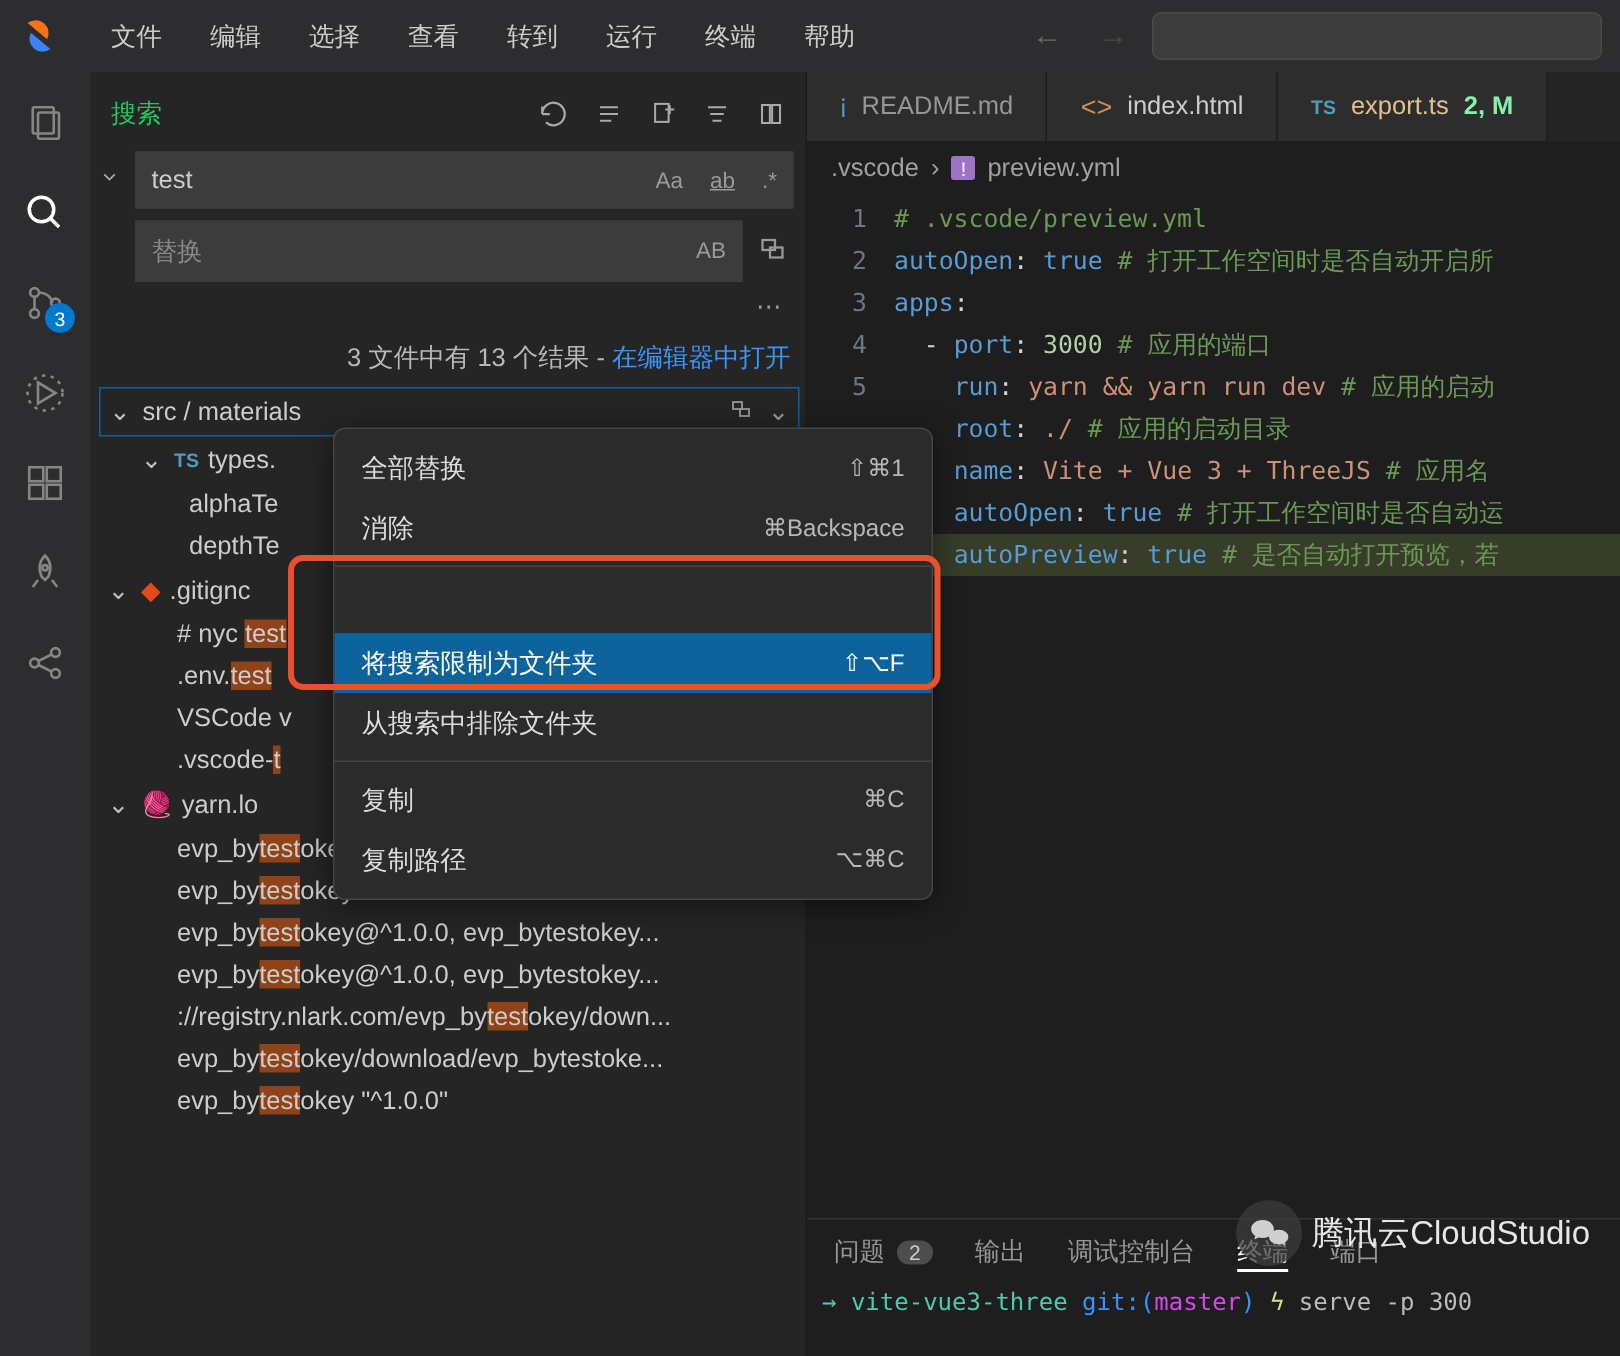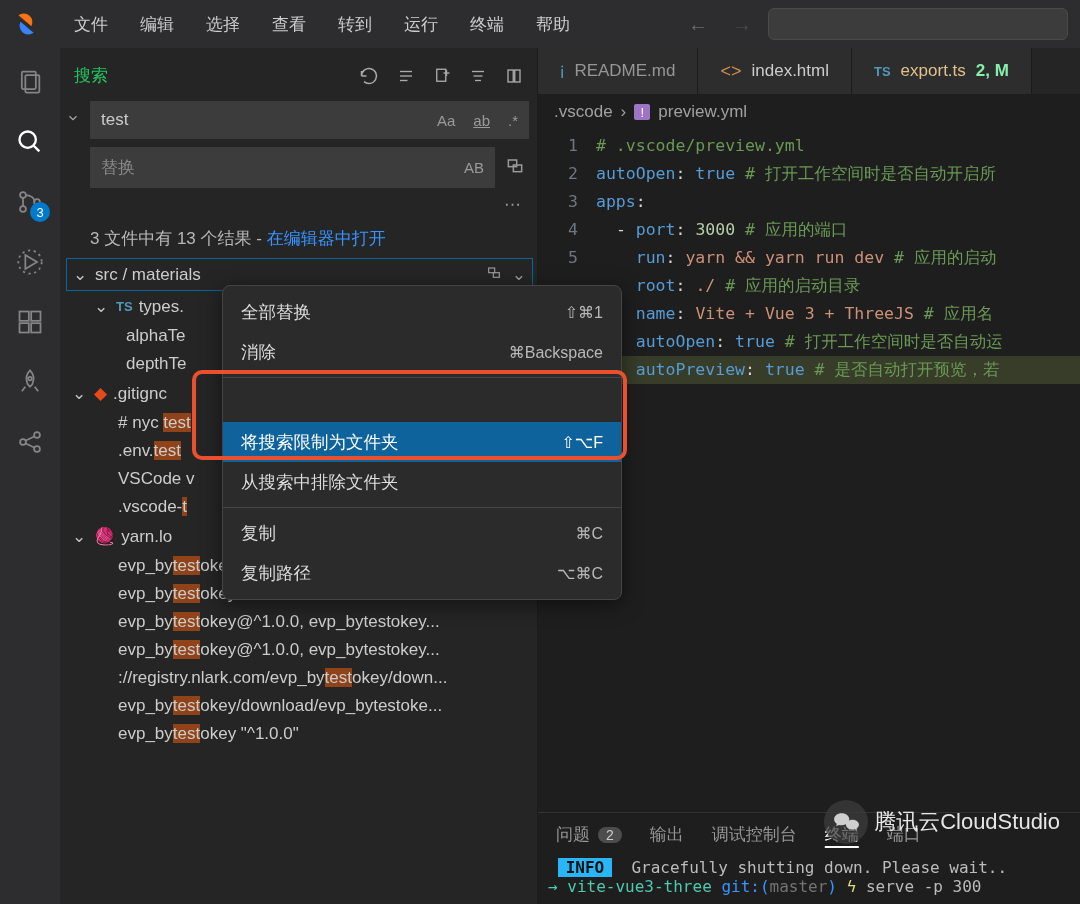--- a/index.html
+++ b/index.html
@@ -78,21 +78,21 @@
   background: #3c3c3c;
   border: 1px solid #3c3c3c;
   color: #888888;
   padding: 8px 10px;
   font-size: 17px;
   display:flex; align-items:center; justify-content:space-between;
 }
 .swap-icon { width: 28px; color:#9a9a9a; text-align:center; }
 .ellipsis-row { text-align:right; padding:2px 16px 6px 0; color:#9a9a9a; }
 
-.results-summary { padding: 6px 10px 8px 30px; color:#b8b8b8; }
+.results-summary { padding: 6px 10px 8px 30px; color:#b8b8b8;text-align:right; }
 .results-summary .link { color:#3794ff; cursor:pointer; }
 
 .tree { padding: 0 4px 0 6px; }
 .tree-row {
   display:flex; align-items:center; padding: 5px 6px 5px 4px;
   font-size: 17px; color:#cccccc; gap:6px;
 }
 .tree-row.folder { border:1px solid #0e639c; }
 .chev { width:18px; text-align:center; color:#c0c0c0; }
 .file-ts { color:#519aba; font-size:13px; font-weight:600; }
@@ -133,21 +133,21 @@
 .pt { color:#969696; display:flex; align-items:center; gap:8px; }
 .pt.active { color:#ffffff; text-decoration: underline; text-underline-offset: 6px; text-decoration-thickness: 1.5px; }
 .pt .count { background:#4d4d4d; color:#ccc; border-radius:10px; padding:0 8px; font-size:14px; }
 
 .terminal { position:absolute; bottom:0; left:538px; right:0; height:48px; background:#1e1e1e; padding:2px 10px; font-family:Menlo,Consolas,monospace; font-size:16px; overflow:hidden; }
 .term-line1 { color:#bcbcbc; }
 .term-line1 .info-badge { background:#29b6f6; color:#111; padding:0 8px; font-weight:700; }
 .term-line2 { color:#bbbbbb; }
 .term-line2 .g { color:#4ec9b0; }
 .term-line2 .y { color:#dcdc7a; }
-.term-line2 .r { color:#737373; }
+.term-line2 .r { color:#d946ef; }
 .term-line2 .b { color:#3794ff; }
 
 .context-menu {
   position:absolute; left:222px; top:285px;
   width:400px; background:#2b2b2c; border:1px solid #454545;
   border-radius:8px; box-shadow:0 4px 20px rgba(0,0,0,0.5);
   padding:6px 0; z-index:50;
 }
 .cm-item { display:flex; align-items:center; justify-content:space-between; padding:8px 18px; color:#dcdcdc; font-size:17.5px; }
 .cm-item.selected { background:#0e639c; color:#ffffff;margin-top:44px; }
@@ -431,21 +431,20 @@
       <span>问题</span>
       <span class="count">2</span>
     </div>
   <div class="pt">输出</div>
   <div class="pt">调试控制台</div>
   <div class="pt active">终端</div>
   <div class="pt">端口</div>
 </div>
 
 <div class="terminal">
-  <div class="term-line1">&nbsp;<span class="info-badge">INFO</span>&nbsp;&nbsp;<span>Gracefully shutting down. Please wait..</span></div>
   <div class="term-line2"><span class="g">→  </span><span class="g">vite-vue3-three</span><span class="b"> git:(</span><span class="r">master</span><span class="b">) </span><span class="y">ϟ </span><span>serve -p 300</span></div>
 </div>
 
 <div class="context-menu">
   <div class="cm-item">
       <span>全部替换</span>
       <span class="cm-short">⇧⌘1</span>
     </div>
   <div class="cm-item">
       <span>消除</span>

